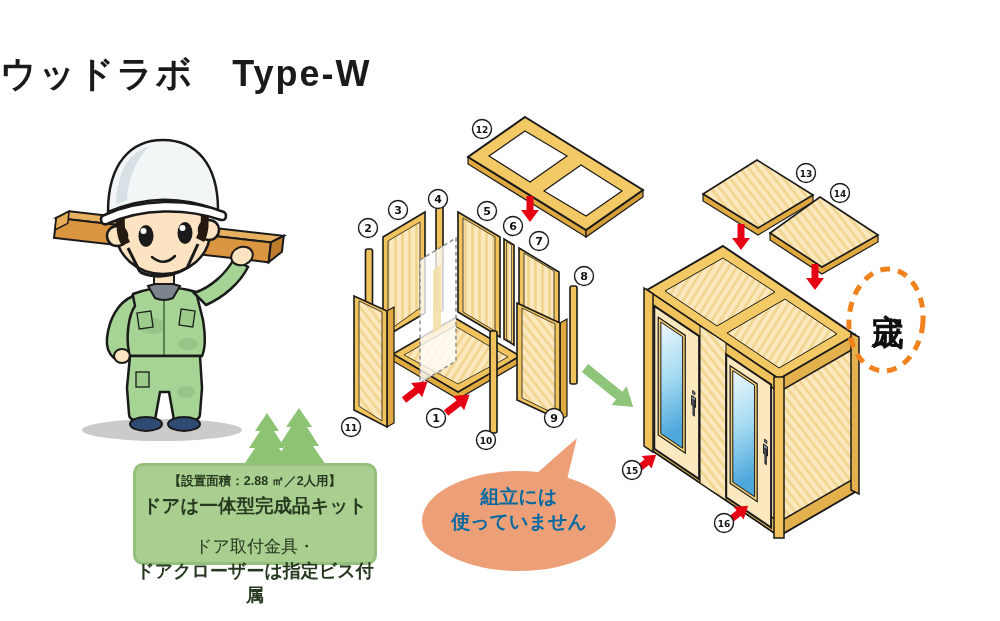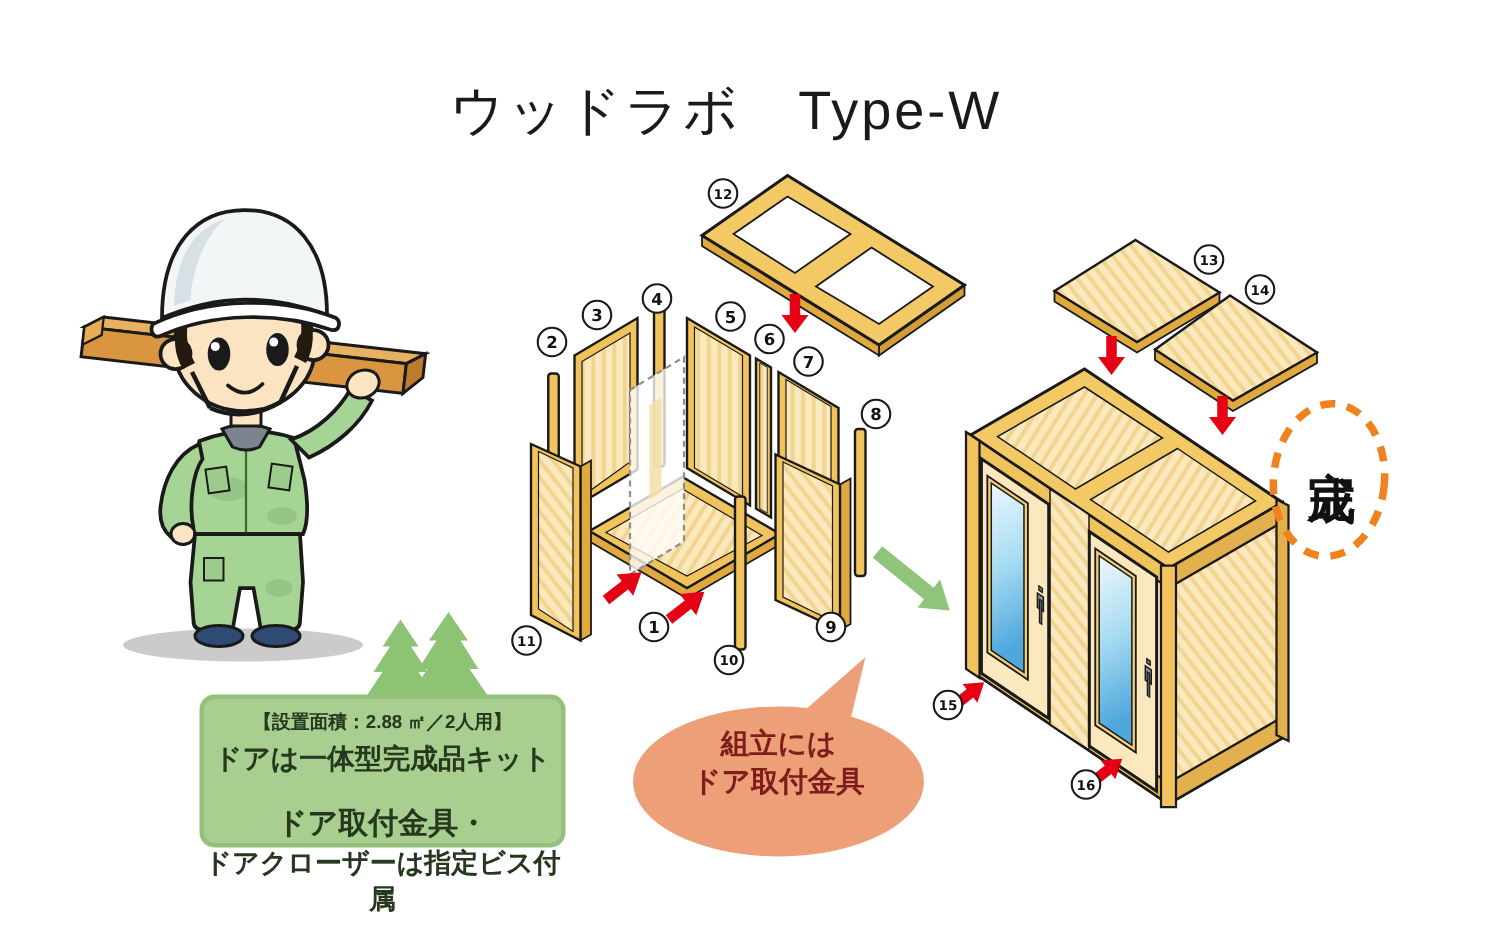--- a/index.html
+++ b/index.html
@@ -2,35 +2,35 @@
 <html><head>
 <meta charset="utf-8">
 <style>
   html,body{margin:0;padding:0;background:#ffffff;}
   #stage{
     position:relative;width:1000px;height:621px;background:#ffffff;
     overflow:hidden;font-family:"Liberation Sans","DejaVu Sans",sans-serif;
   }
   #scene{position:absolute;left:0;top:0;z-index:1;}
   .title{
-    position:absolute;left:0;top:50px;width:968px;text-align:center;z-index:2;
-    font-size:36px;font-weight:400;color:#1a1a1a;letter-spacing:2px;
+    position:absolute;left:0;top:50px;width:968px;text-align:left;z-index:2;
+    font-size:36px;font-weight:700;color:#1a1a1a;letter-spacing:2px;
   }
   .info-box{
     position:absolute;left:133px;top:463px;width:244px;height:102px;z-index:2;
     box-sizing:border-box;background:#A9CF90;border:3px solid #95C07B;border-radius:10px;
     text-align:center;color:#26391F;padding-top:7px;
   }
   .info-box .ib1{font-size:12.5px;font-weight:700;margin-bottom:3px;}
   .info-box .ib2{font-size:18.5px;font-weight:700;margin-bottom:17px;}
-  .info-box .ib3{font-size:20px;font-weight:700;margin-bottom:1px;}
+  .info-box .ib3{font-size:17px;font-weight:400;margin-bottom:1px;}
   .info-box .ib4{font-size:18px;font-weight:700;}
   .bubble-text{
     position:absolute;left:421px;top:484px;width:196px;z-index:2;text-align:center;
-    font-size:19px;font-weight:700;color:#7f1d1d;line-height:25px;
+    font-size:19px;font-weight:700;color:#0369a1;line-height:25px;
   }
   .kansei{
     position:absolute;left:866px;top:288px;z-index:2;
     writing-mode:vertical-rl;font-size:32px;font-weight:700;color:#111;letter-spacing:4px;
   }
   .pnum circle{fill:#ffffff;stroke:#1a1a1a;stroke-width:1.4;}
   .pnum text{
     font-family:"DejaVu Sans",sans-serif;font-size:11px;font-weight:600;
     fill:#111;text-anchor:middle;
   }
@@ -343,17 +343,17 @@
 
   <div class="info-box">
     <div class="ib1">【設置面積：2.88 ㎡／2人用】</div>
     <div class="ib2">ドアは一体型完成品キット</div>
     <div class="ib3">ドア取付金具・</div>
     <div class="ib4">ドアクローザーは指定ビス付属</div>
   </div>
 
   <div class="bubble-text">
     <div>組立には</div>
-    <div>ドア取付金具</div>
+    <div>使っていません</div>
   </div>
 
   <div class="kansei">完成</div>
 </div>
 
 </body></html>

